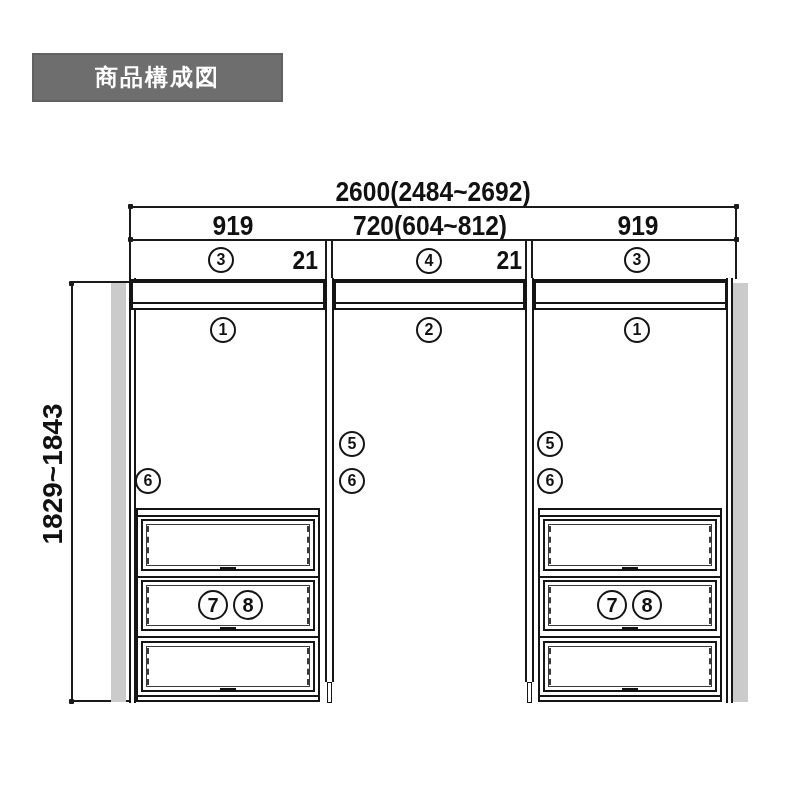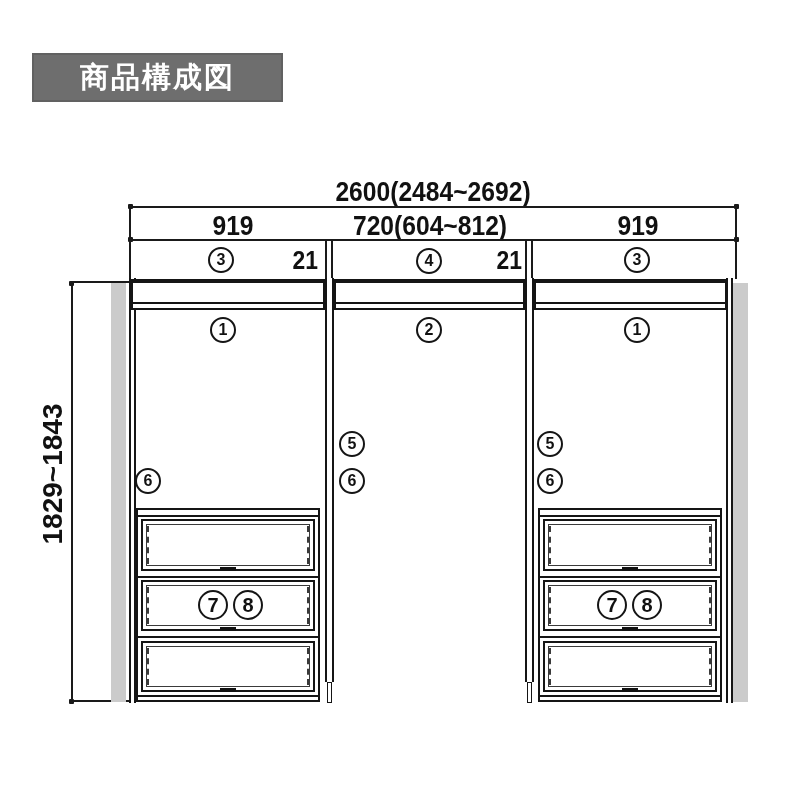--- a/index.html
+++ b/index.html
@@ -6,21 +6,21 @@
   .canvas{
     position:relative;width:800px;height:800px;background:#ffffff;overflow:hidden;
     font-family:"Liberation Sans",sans-serif;color:#1a1a1a;
   }
   
   .title-box{
     position:absolute;left:32px;top:53px;width:251px;height:49px;
     background:#6e6e6e;border:2px solid #616161;box-sizing:border-box;
     display:flex;align-items:center;justify-content:center;
   }
-  .title-box span{color:#fff;font-size:29px;font-weight:700;letter-spacing:2px;}
+  .title-box span{color:#fff;font-size:23px;font-weight:700;letter-spacing:2px;}
   
   .hline{position:absolute;height:2px;background:#1a1a1a;}
   .vline{position:absolute;width:2px;background:#1a1a1a;}
   .dot{position:absolute;width:5px;height:5px;background:#1a1a1a;border-radius:1px;}
   
   .dimtext{
     position:absolute;font-weight:700;font-size:28px;white-space:nowrap;
     transform:scaleX(0.88);transform-origin:center;text-align:center;color:#111;
   }
   .dimtext.small{font-size:26px;}

